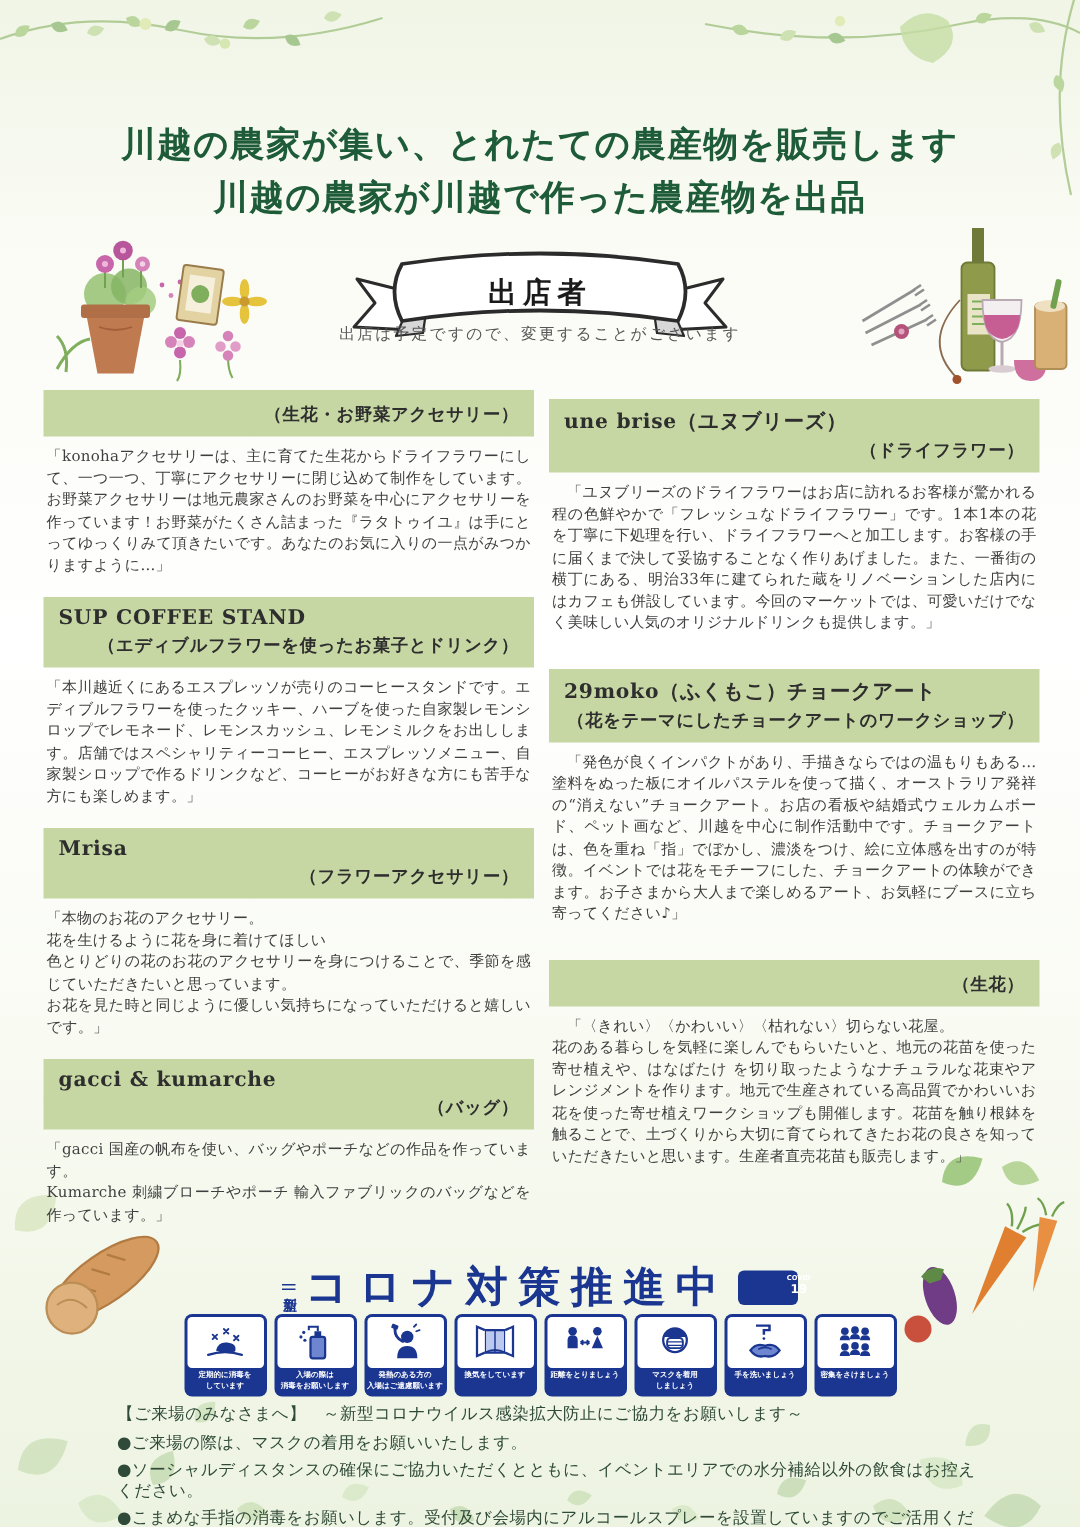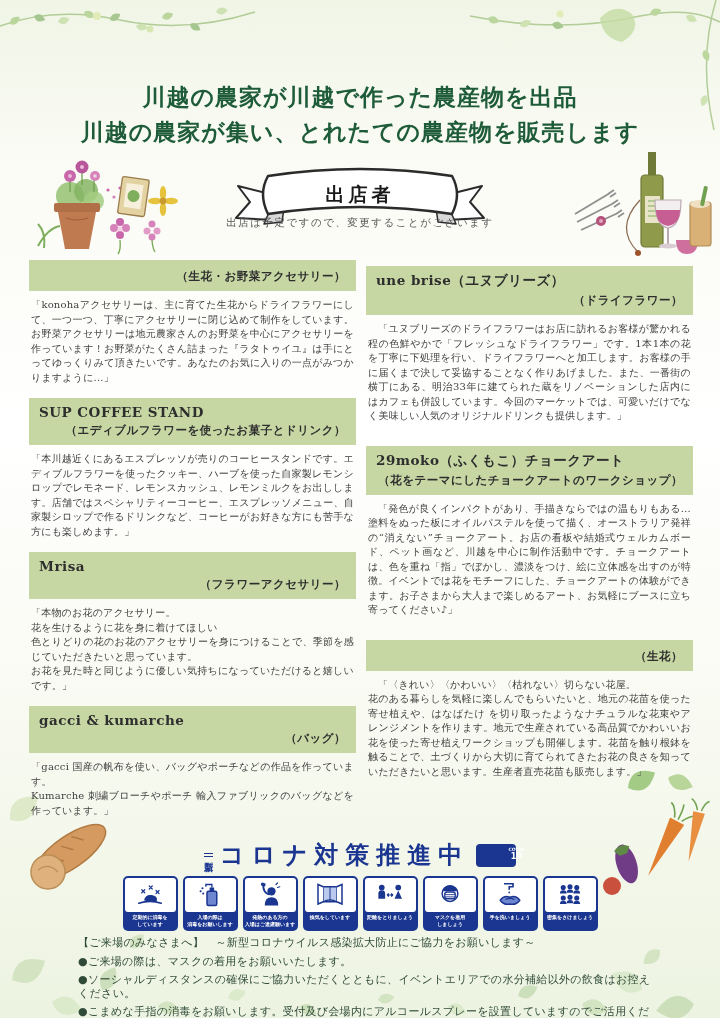--- a/index.html
+++ b/index.html
@@ -28,21 +28,21 @@
   .vdesc { margin:7px 2px 0; font-size:10px; line-height:1.45; color:#3f3f3f;
     text-align:justify; white-space:pre-line; letter-spacing:.2px; }
   .col-right .vdesc { text-indent:1em; }
 
   .covid-banner { position:absolute; top:839px; left:0; right:0;
     display:flex; justify-content:center; align-items:center; gap:7px;
     font-family:"DejaVu Sans","Liberation Sans",sans-serif; }
   .covid-prefix { writing-mode:vertical-rl; text-orientation:upright;
     font-size:9px; font-weight:bold; color:#1b3690; line-height:1;
     border-top:1.5px solid #1b3690; border-bottom:1.5px solid #1b3690; padding:1px 0; }
-  .covid-title { font-size:24px; font-weight:bold; color:#1b3690; letter-spacing:7px; }
+  .covid-title { font-size:28px; font-weight:bold; color:#1b3690; letter-spacing:7px; }
   .covid-badge { width:26px; height:23px; background:#1b3690; border-radius:4px; color:#fff;
     display:flex; flex-direction:column; align-items:center; justify-content:center; line-height:1.05;padding-left:40px; }
   .covid-badge .b1 { font-size:4.5px; font-weight:bold; }
   .covid-badge .b2 { font-size:8px;  font-weight:bold; }
 
   .covid-icons { position:absolute; top:876px; left:0; right:0;
     display:flex; justify-content:center; gap:5px;
     font-family:"DejaVu Sans","Liberation Sans",sans-serif; }
   .ci { width:55px; background:#1b3690; border-radius:5px; padding:2px; }
   .ci-art { background:#fff; border-radius:3px; height:34px;
@@ -210,22 +210,22 @@
       <use href="#leaf" transform="translate(582 1004) rotate(15) scale(2.2)" fill="#9cc47e"></use>
       <use href="#leaf" transform="translate(642 990) rotate(-150) scale(2.8)" fill="#b4d79a"></use>
       <use href="#leaf" transform="translate(694 1004) rotate(170) scale(3.2)" fill="#86b56a"></use>
       <use href="#leaf" transform="translate(130 948) rotate(-45) scale(1.6)" fill="#9cc47e"></use>
       <use href="#leaf" transform="translate(660 950) rotate(140) scale(1.8)" fill="#9cc47e"></use>
     </g>
   </svg>
 
   <div class="content">
     <div class="title">
+      <div>川越の農家が集い、とれたての農産物を販売します</div>
       <div>川越の農家が川越で作った農産物を出品</div>
-      <div>川越の農家が集い、とれたての農産物を販売します</div>
     </div>
 
     <div class="ribbon-wrap">
       <svg viewBox="0 0 260 74">
         <g stroke="#2b2b2b" stroke-linejoin="round">
           <path d="M40 32 L8 24 L20 40 L6 56 L44 58 Z" fill="#ffffff" stroke-width="2"></path>
           <path d="M220 32 L252 24 L240 40 L254 56 L216 58 Z" fill="#ffffff" stroke-width="2"></path>
           <path d="M40 48 L34 62 L52 60 L54 46 Z" fill="#d8d8d8" stroke-width="1.5"></path>
           <path d="M220 48 L226 62 L208 60 L206 46 Z" fill="#d8d8d8" stroke-width="1.5"></path>
           <path d="M38 14 Q130 0 222 14 Q232 32 222 52 Q130 38 38 52 Q28 32 38 14 Z" fill="#ffffff" stroke-width="2.5"></path>

